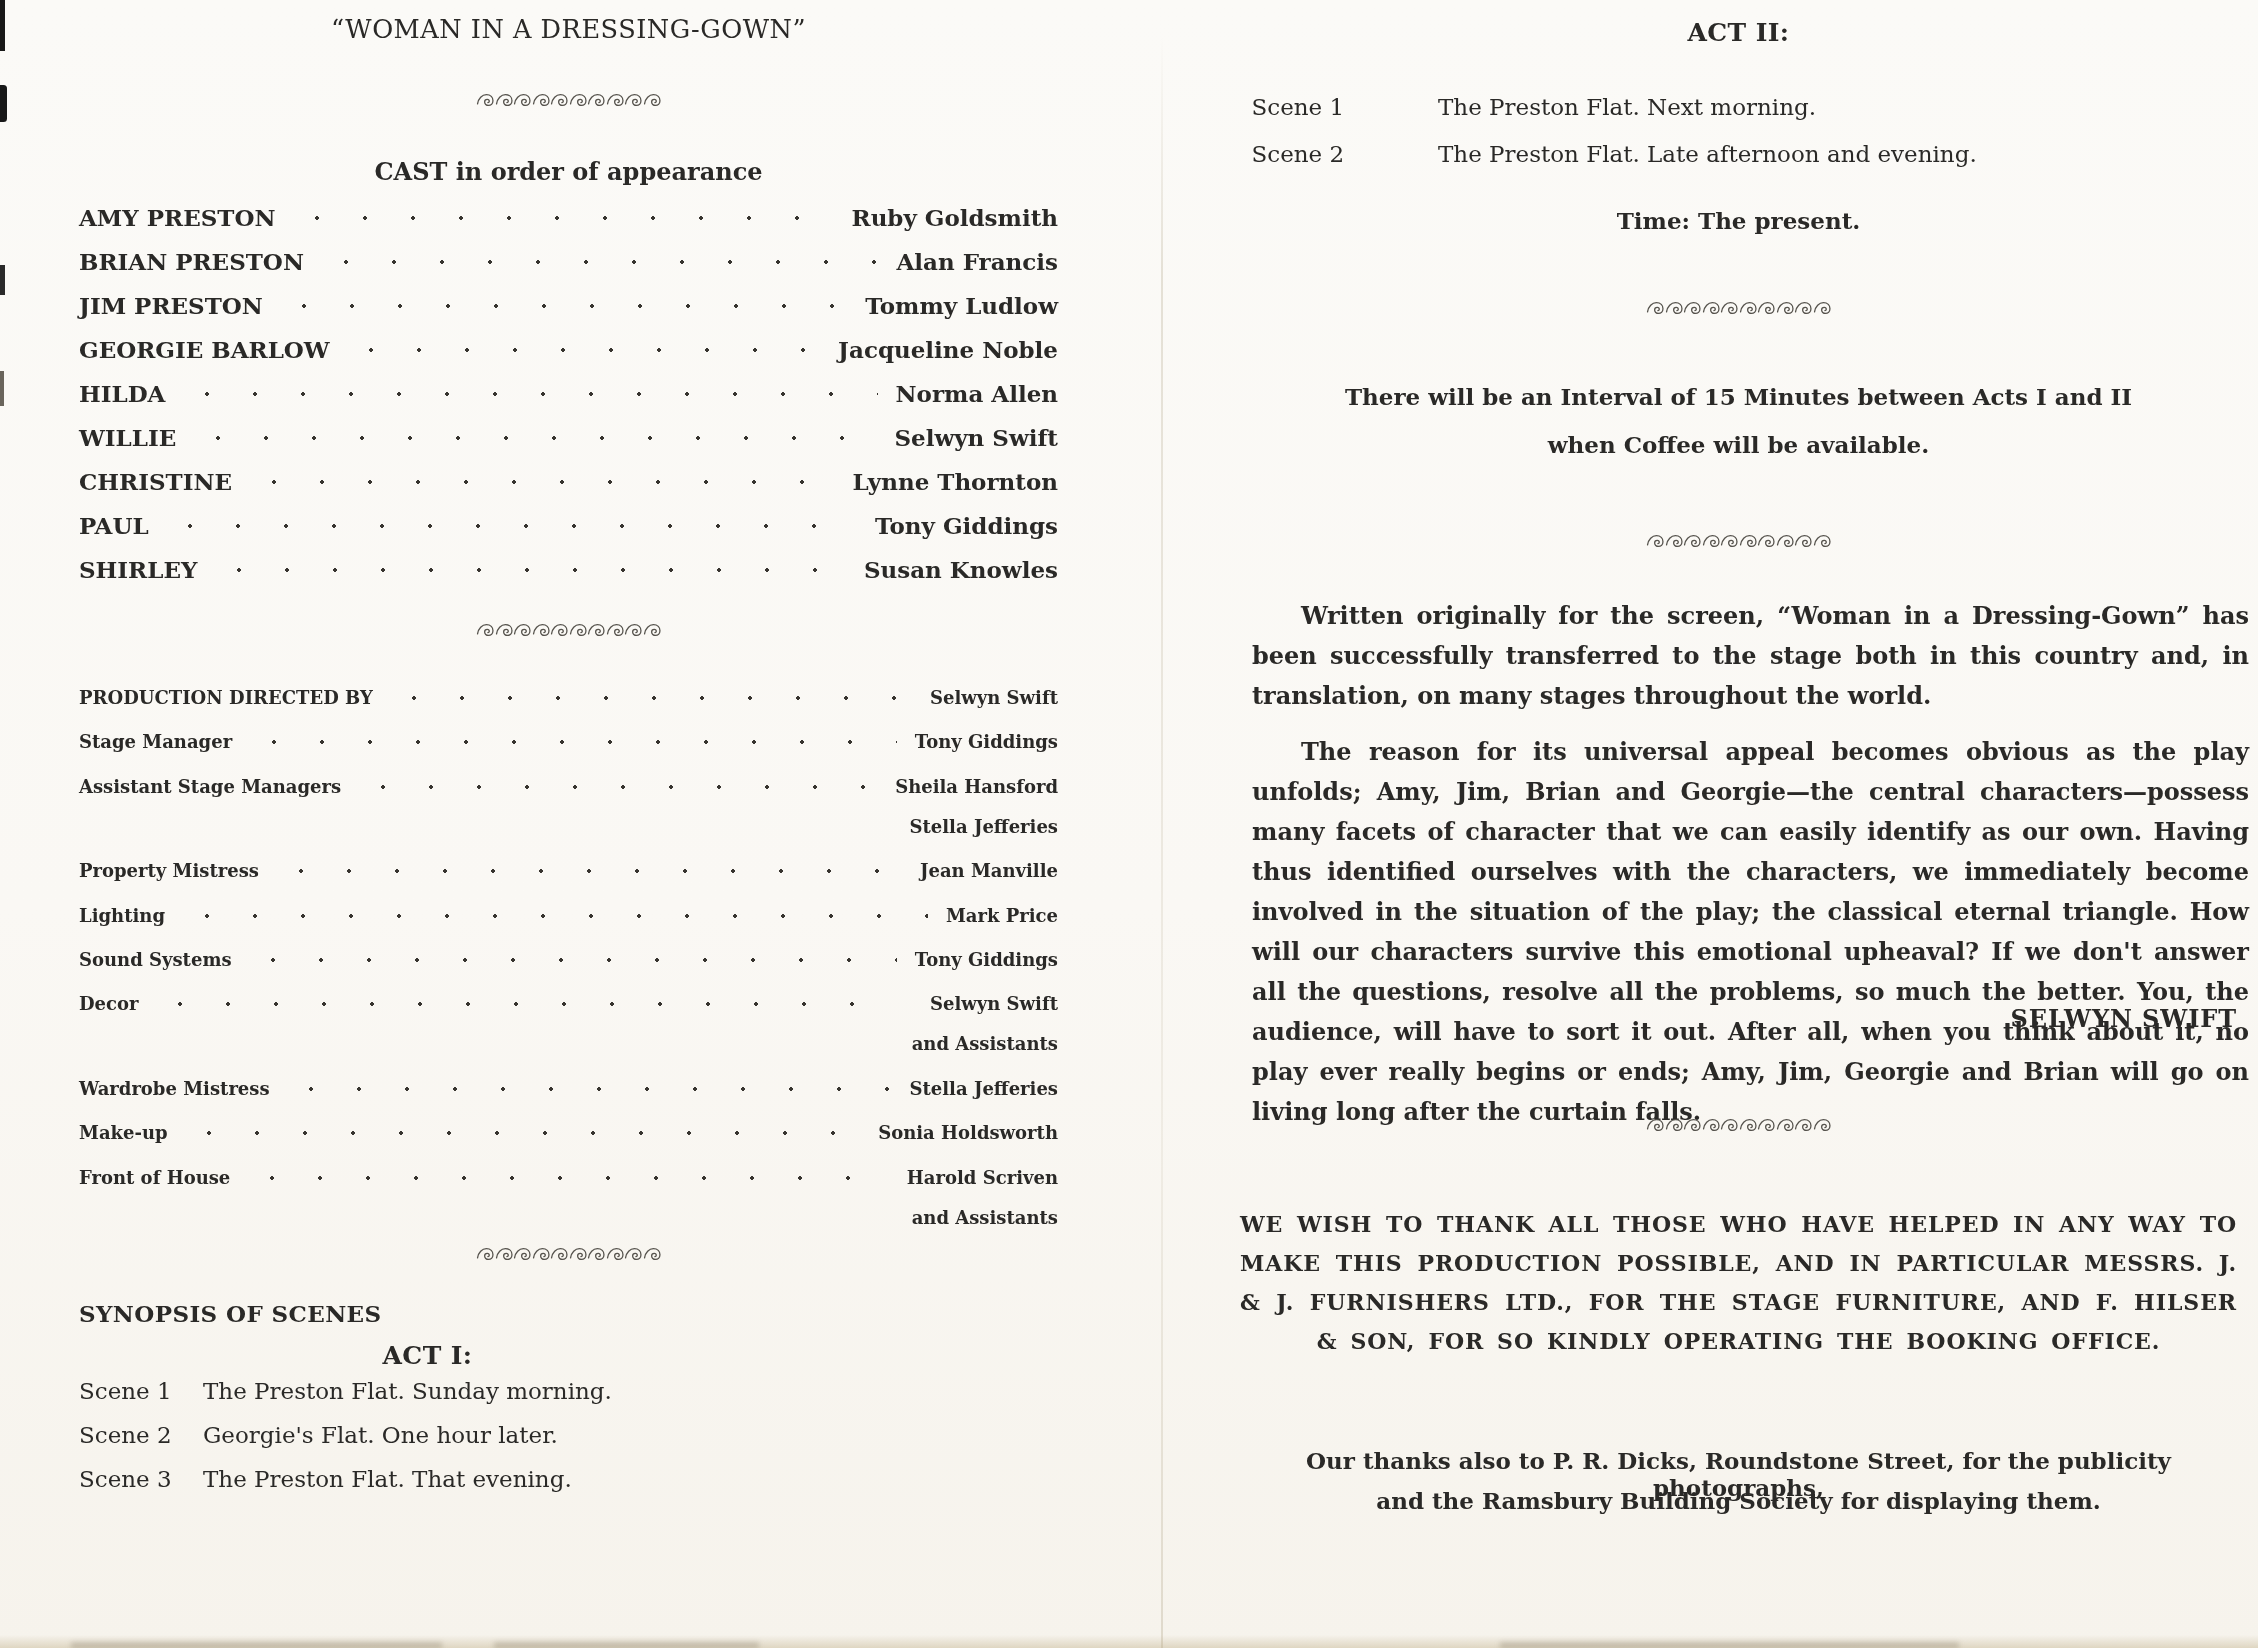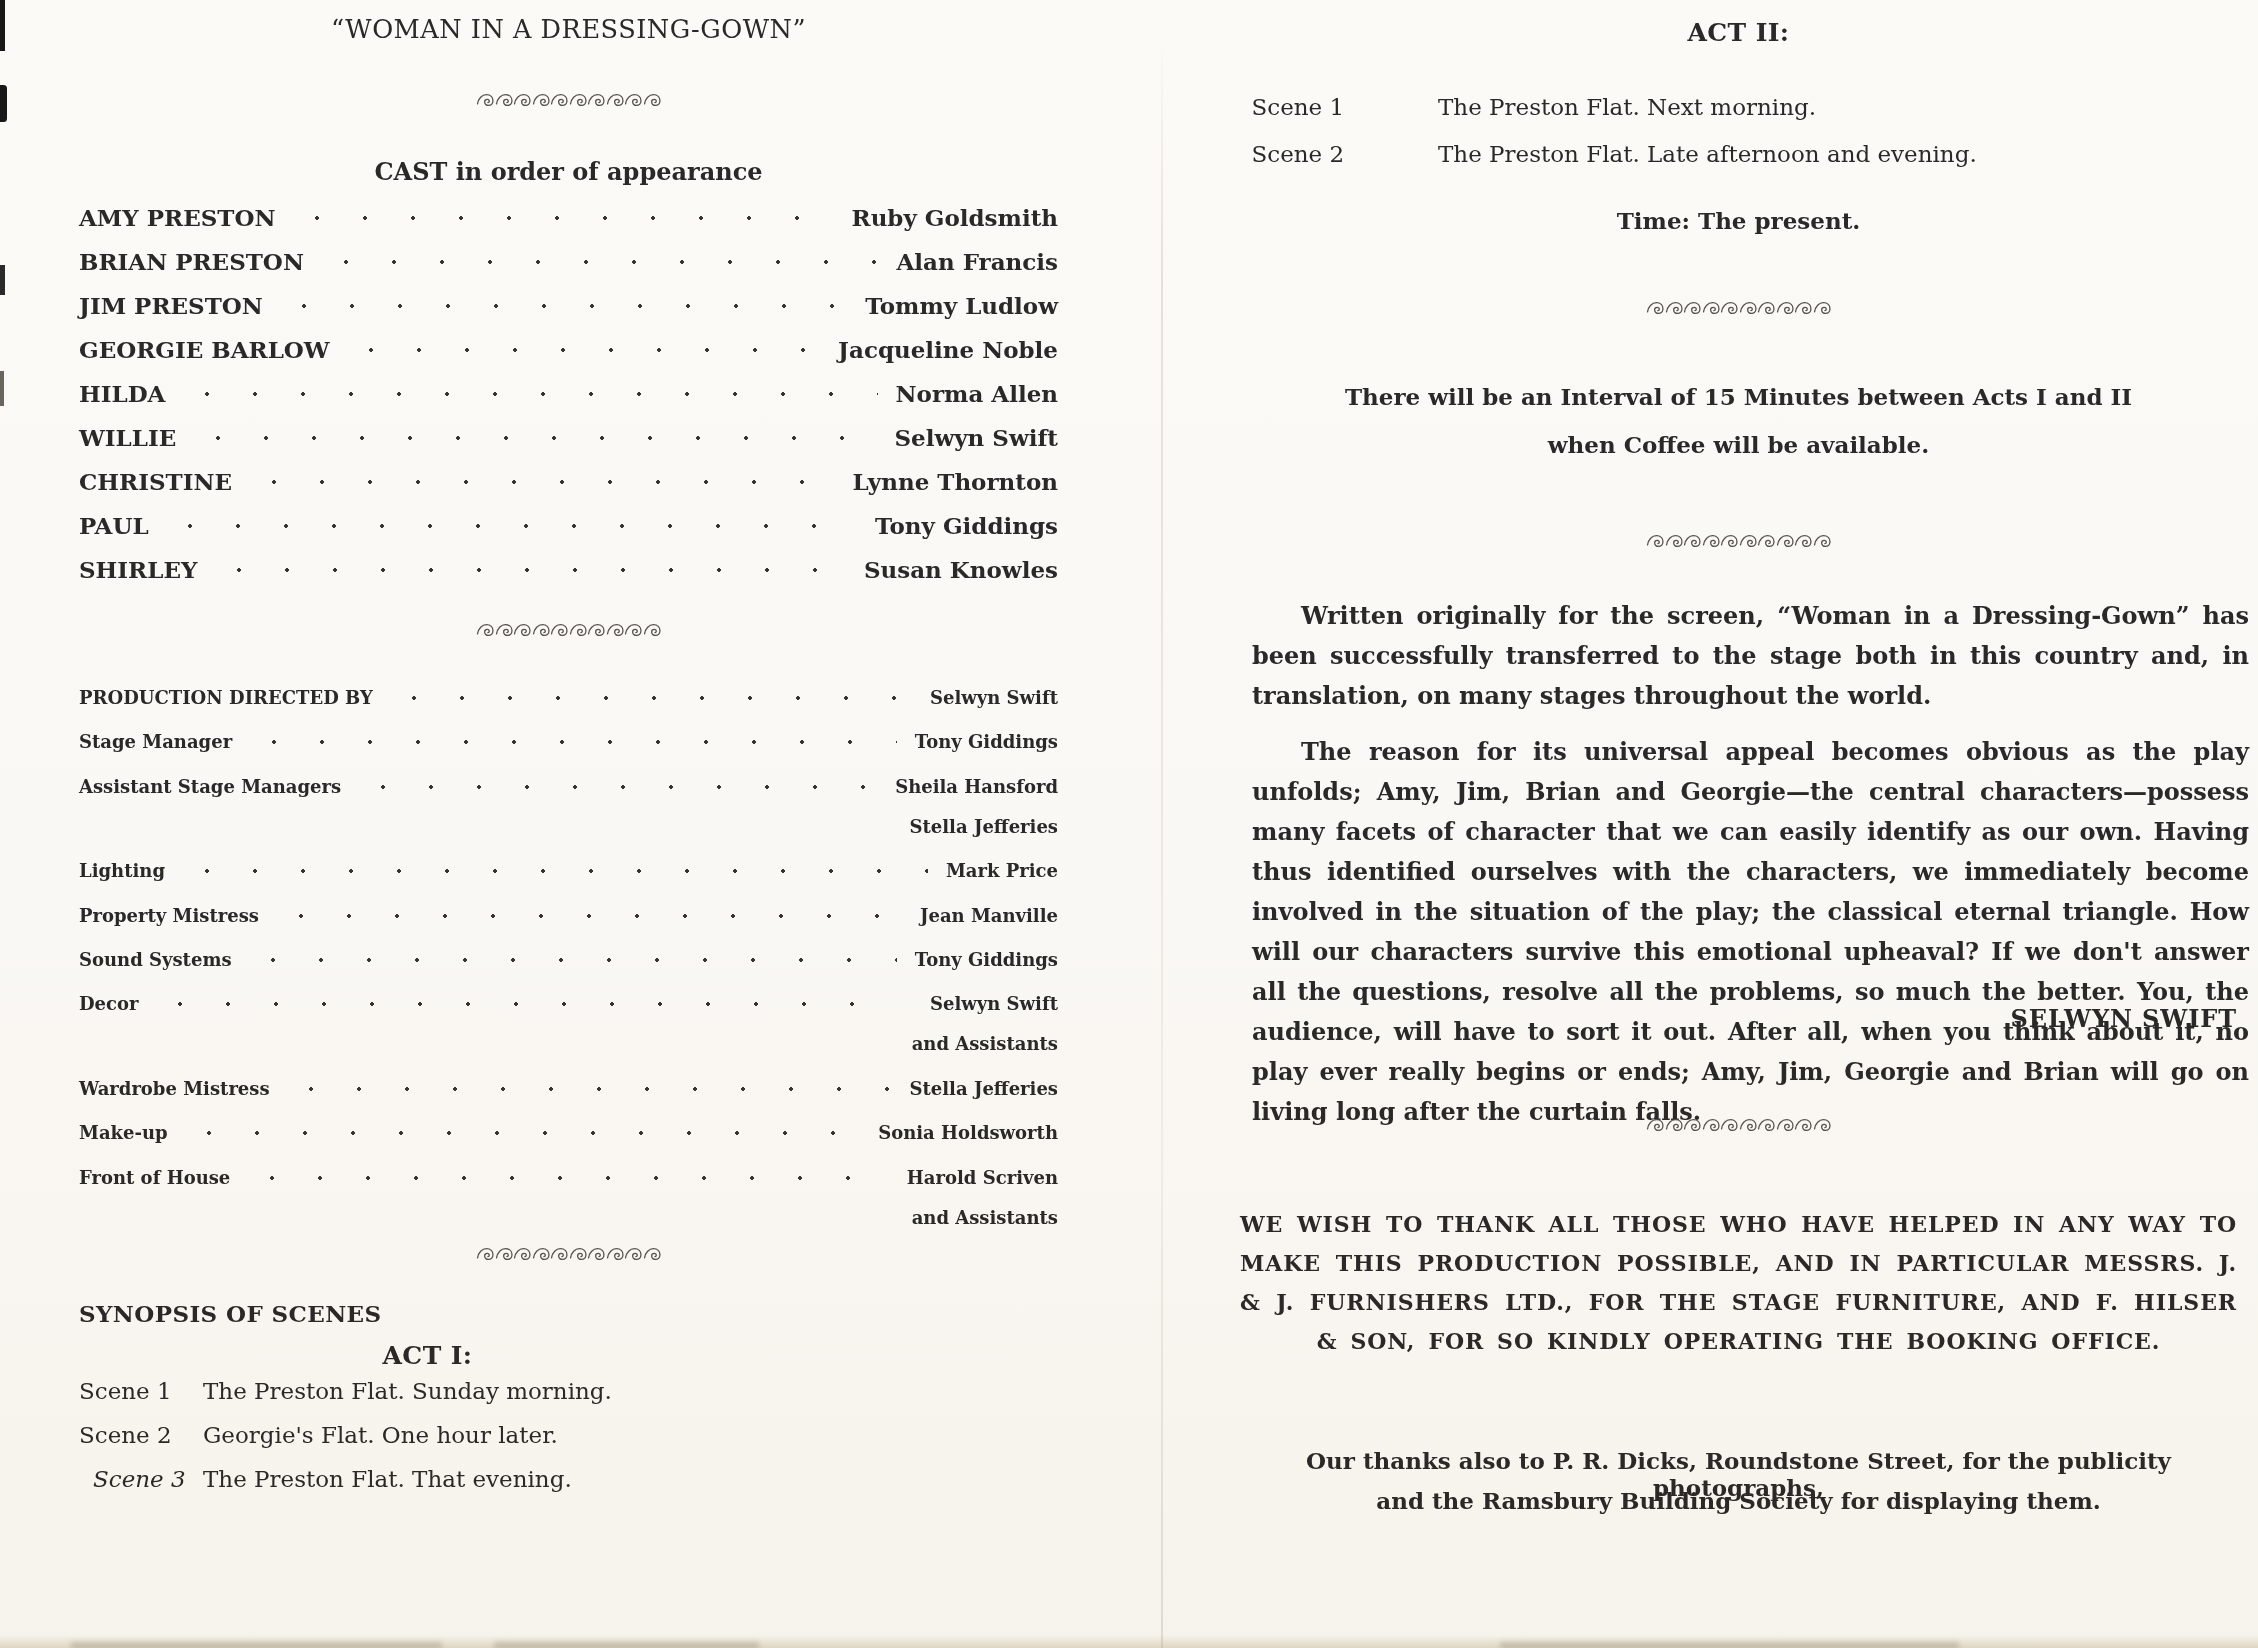--- a/index.html
+++ b/index.html
@@ -196,31 +196,31 @@
       </div>
       <div class="crrow">
         <span class="role">Assistant Stage Managers</span>
         <span class="leader"></span>
         <span class="names">
           <span class="nline">Sheila Hansford</span>
           <span class="nline">Stella Jefferies</span>
         </span>
       </div>
       <div class="crrow">
+        <span class="role">Property Mistress</span>
+        <span class="leader"></span>
+        <span class="names">
+            <span class="nline">Jean Manville</span>
+          </span>
+      </div>
+      <div class="crrow">
         <span class="role">Lighting</span>
         <span class="leader"></span>
         <span class="names">
             <span class="nline">Mark Price</span>
-          </span>
-      </div>
-      <div class="crrow">
-        <span class="role">Property Mistress</span>
-        <span class="leader"></span>
-        <span class="names">
-            <span class="nline">Jean Manville</span>
           </span>
       </div>
       <div class="crrow">
         <span class="role">Sound Systems</span>
         <span class="leader"></span>
         <span class="names">
             <span class="nline">Tony Giddings</span>
           </span>
       </div>
       <div class="crrow">
@@ -294,21 +294,21 @@
 
     <div>
       <span class="scene-label" style="top:1378px; left:0;">Scene 1</span>
       <span class="scene-desc" style="top:1378px; left:124px;">The Preston Flat. Sunday morning.</span>
     </div>
     <div>
       <span class="scene-label" style="top:1422px; left:0;">Scene 2</span>
       <span class="scene-desc" style="top:1422px; left:124px;">Georgie's Flat. One hour later.</span>
     </div>
     <div>
-      <span class="scene-label" style="top:1466px; left:14px;font-style:italic;">Scene 3</span>
+      <span class="scene-label" style="top:1466px; left:0;">Scene 3</span>
       <span class="scene-desc" style="top:1466px; left:124px;">The Preston Flat. That evening.</span>
     </div>
   </div>
 
   <div class="rp">
 
     <div class="abs center-head act-head" style="top:17.6px">ACT II:</div>
 
     <div>
       <span class="scene-label" style="top:94px; left:11.5px;">Scene 1</span>

